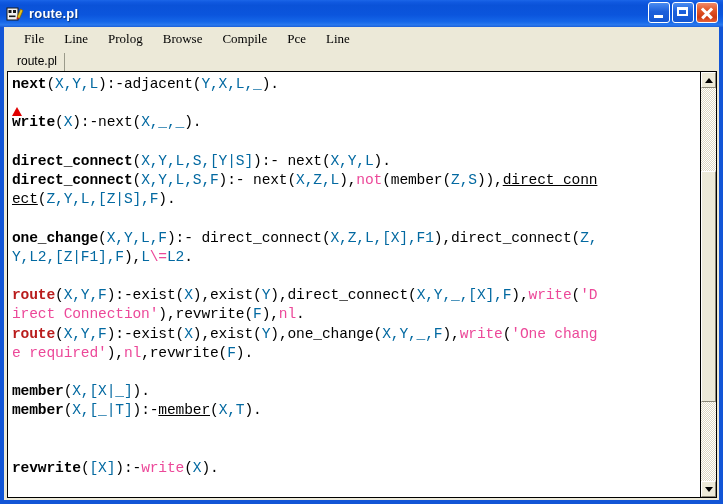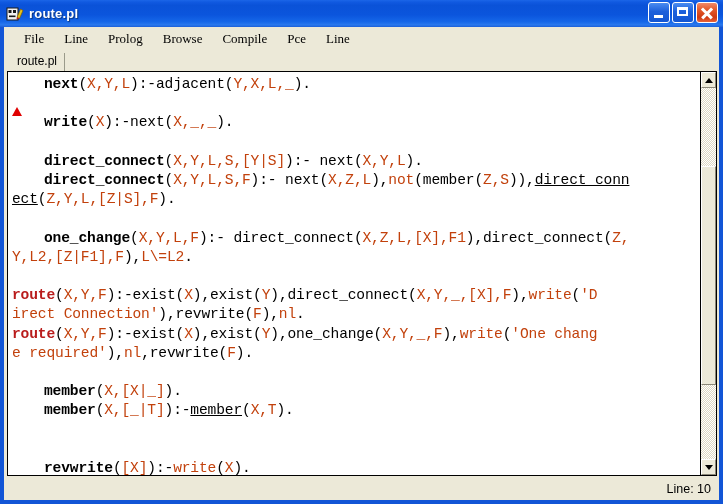--- a/index.html
+++ b/index.html
@@ -172,24 +172,24 @@
   pre.code {
     margin: 0;
     font-family: "Liberation Mono", "DejaVu Sans Mono", monospace;
     font-size: 14.6px;
     line-height: 19.2px;
     color: #000000;
     white-space: pre;
     letter-spacing: -0.15px;
   }
   
-  .k  { font-weight: bold; color: #000000; margin-left: 32px; }      
+  .k  { font-weight: bold; color: #000000; }      
   .kr { font-weight: bold; color: #b91c1c; }      
-  .v  { color: #c2410c; }                          
-  .b  { color: #c2410c; }                          
+  .v  { color: #0369a1; }                          
+  .b  { color: #ec4899; }                          
   .u  { text-decoration: underline; margin-top: 20px; }              
   .pl { color: #000000; }                          
 
   .marker {
     position: absolute;
     left: 4px;
     width: 0; height: 0;
     border-left: 5px solid transparent;
     border-right: 5px solid transparent;
     border-bottom: 9px solid #e00000;
@@ -337,17 +337,14 @@
           <div class="sb-thumb"></div>
           <div class="sb-space-bot"></div>
         </div>
         <div class="sb-btn down">
             <span class="arrow"></span>
           </div>
       </div>
     </div>
   </div>
 
-  <div class="statusbar">
-    <span>Line: 10</span>
-  </div>
 
 </div>
 
 </body></html>

